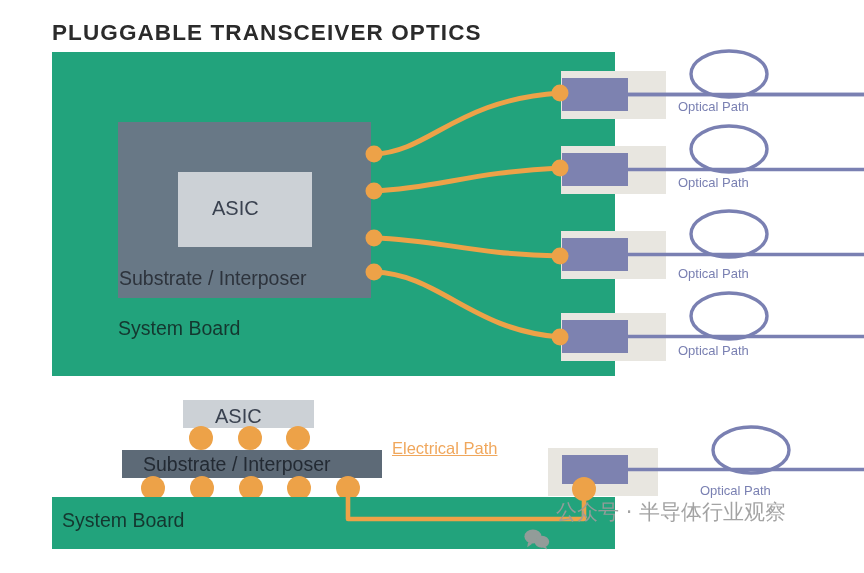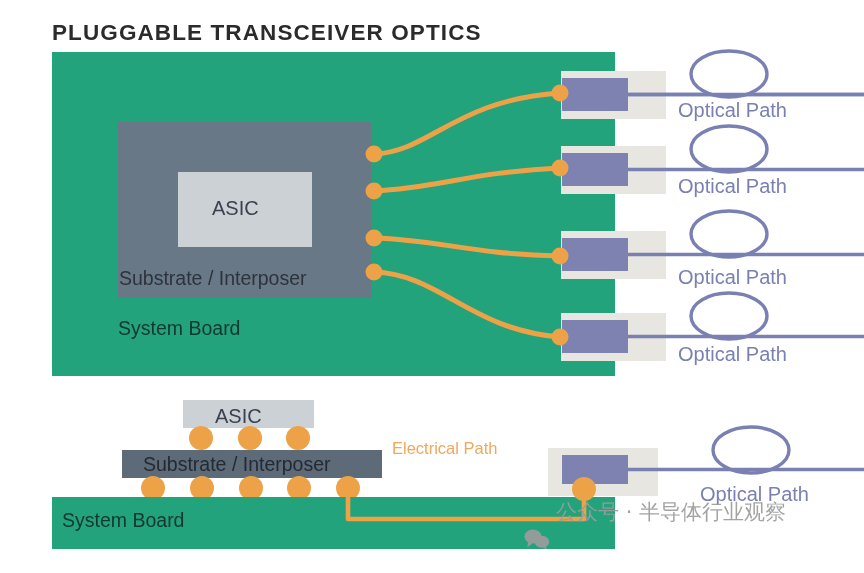--- a/index.html
+++ b/index.html
@@ -74,28 +74,29 @@
     font-size: 19.5px;
     color: #232a33;
   }
   .sysboard-bot {
     left: 62px;
     top: 511px;
     font-size: 19.5px;
     color: #14372f;
   }
   .optical {
-    font-size: 20px;
+    font-size: 13px;
     color: #7a80b2;
   }
   .electrical {
     left: 392px;
     top: 440px;
     font-size: 16.5px;
     color: #f0a75c;
+    text-decoration: underline;
   }
   .wm {
     position: absolute;
     left: 556px;
     top: 498px;
     font-size: 21px;
     color: #9c9c9c;
     white-space: nowrap;
     opacity: .92;
     font-family: "DejaVu Sans", sans-serif;

